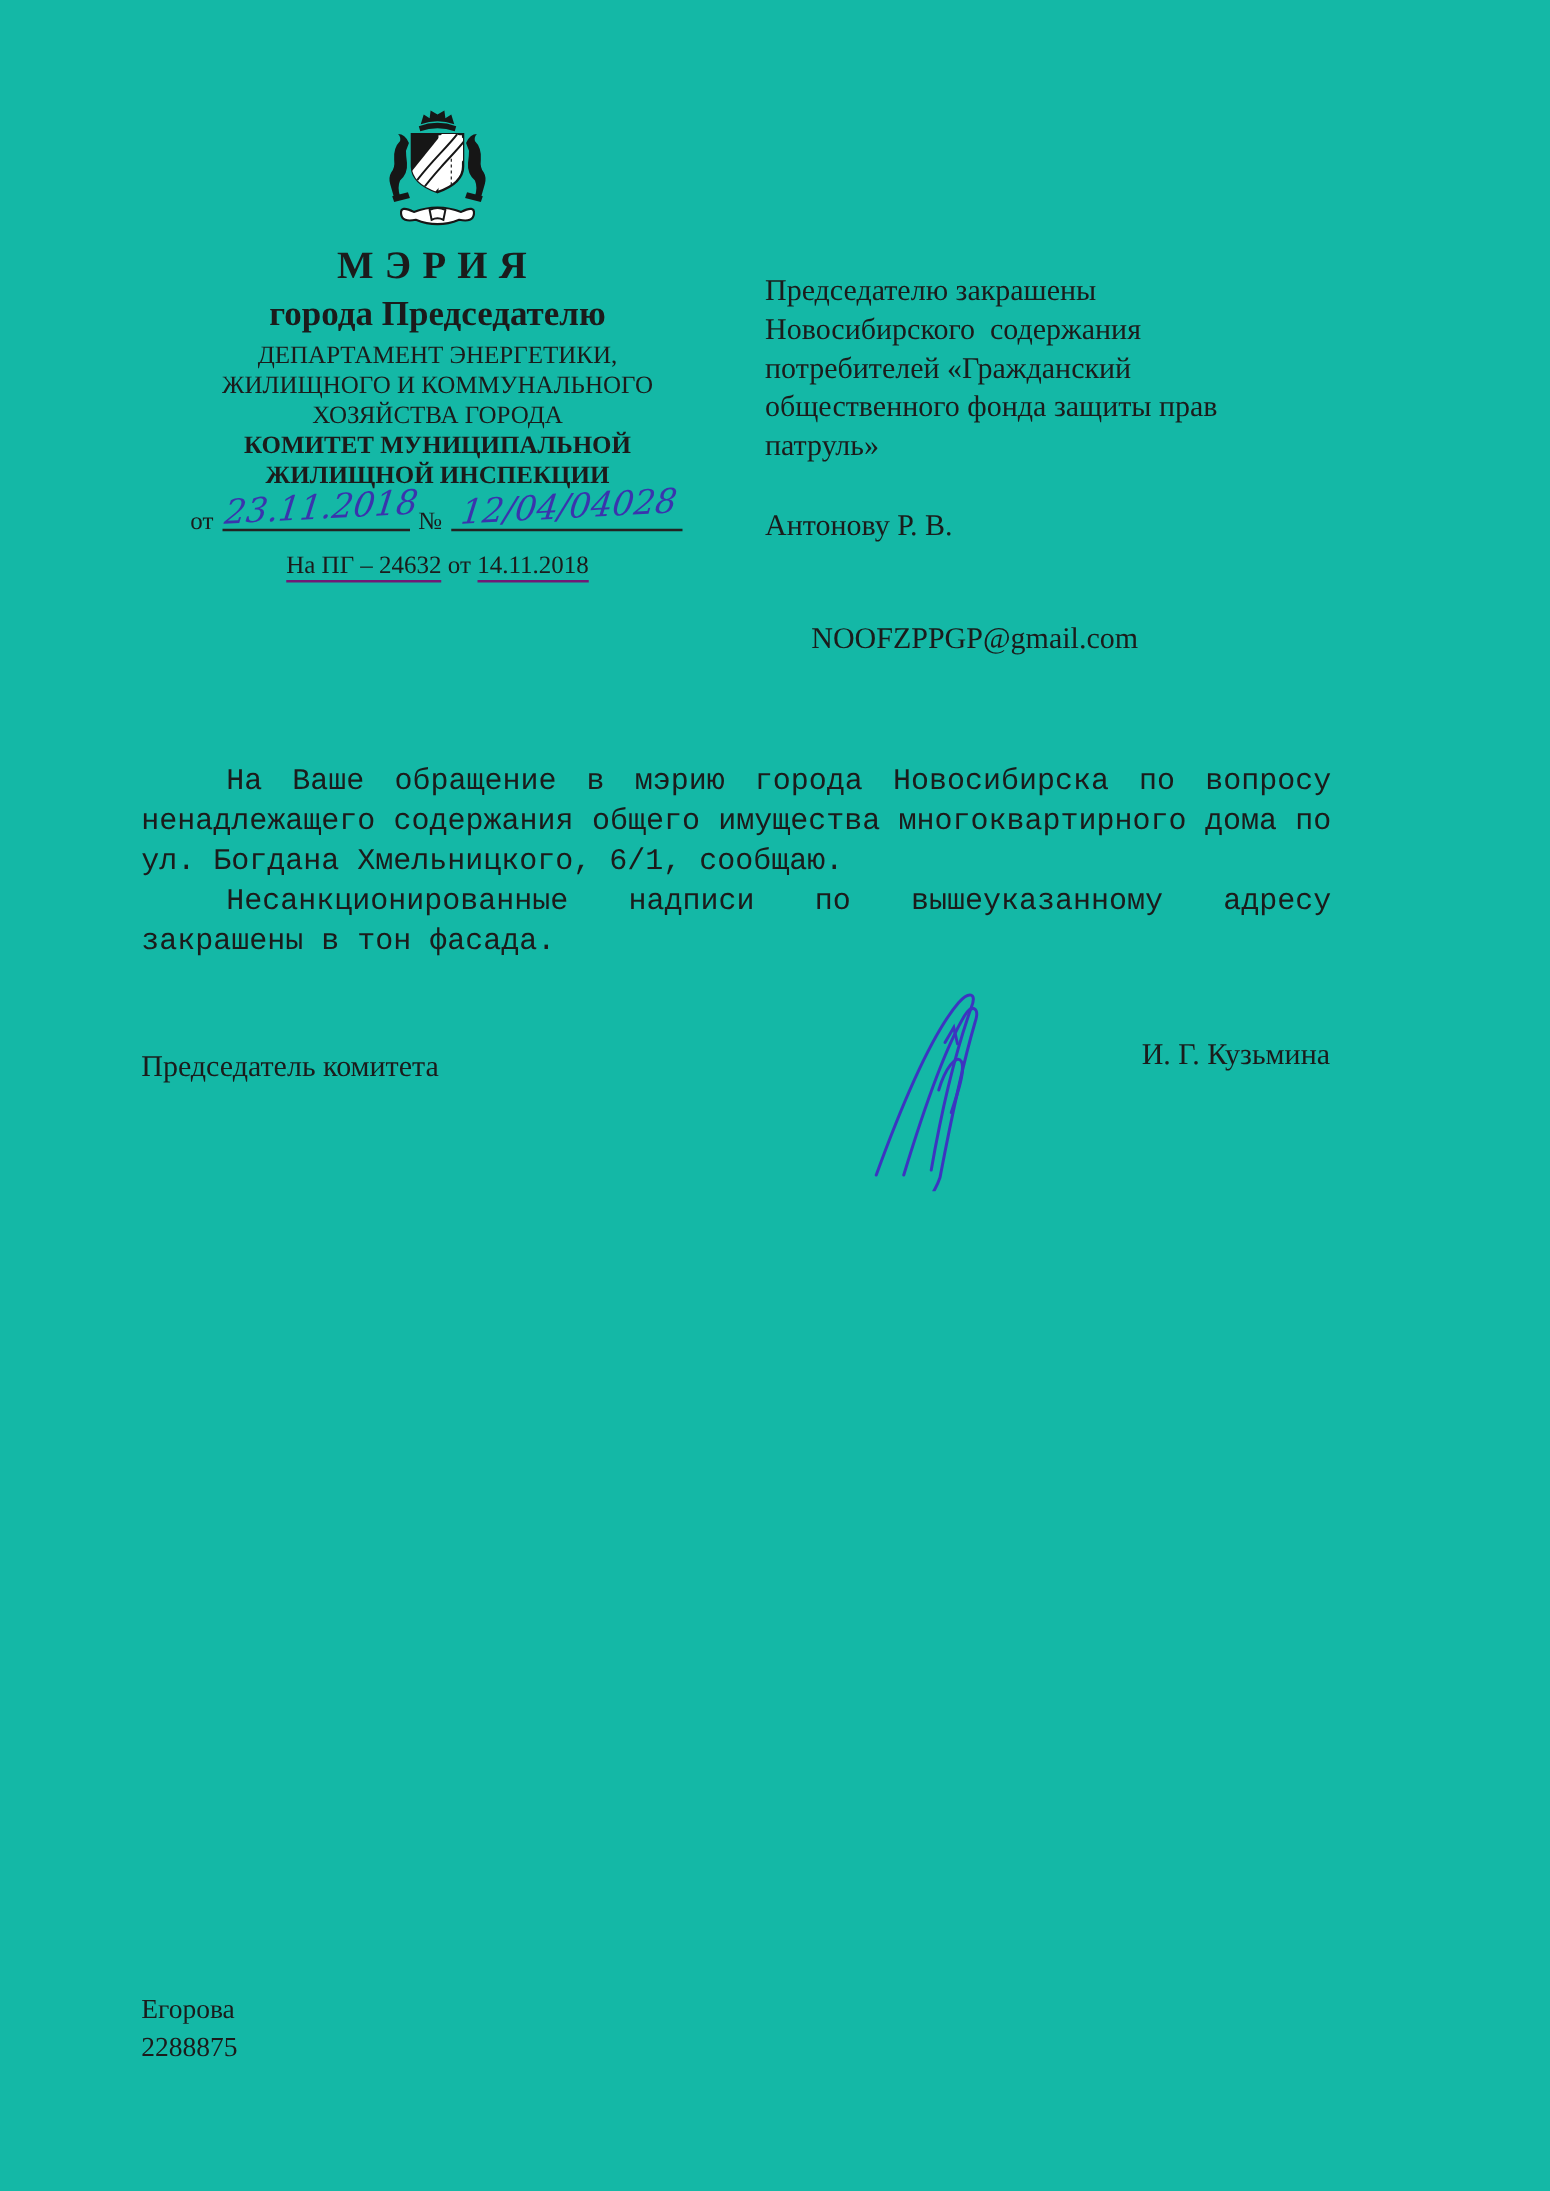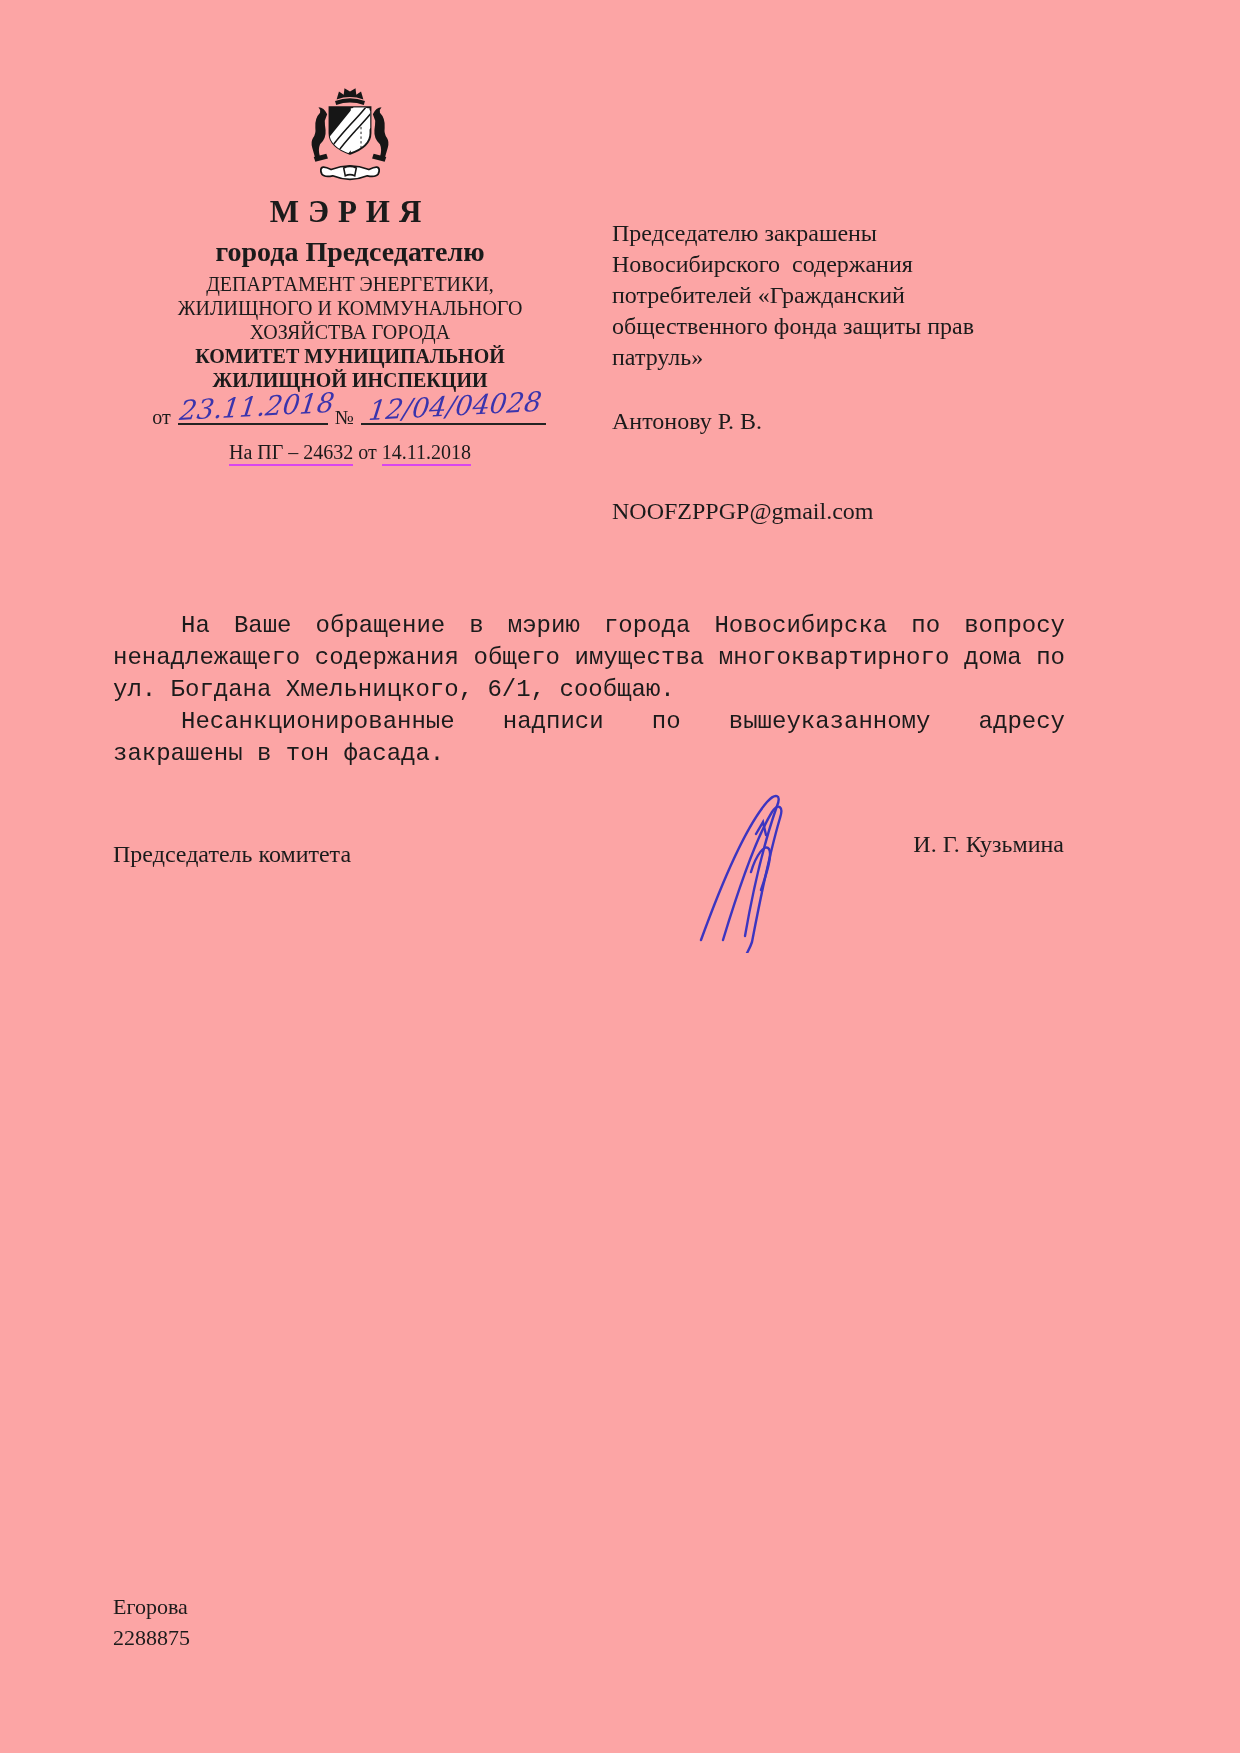--- a/index.html
+++ b/index.html
@@ -1,21 +1,21 @@
 <!DOCTYPE html>
 <html><head>
 <meta charset="utf-8">
 <style>
   html, body { margin: 0; padding: 0; background: #e8e8e8; }
   .page {
     position: relative;
     width: 1240px;
     height: 1753px;
     margin: 0 auto;
-    background: #fca5a5;
+    background: #14b8a6;
     color: #1b1b1b;
     font-family: "Liberation Serif", serif;
     overflow: hidden;
   }
 
   
   .letterhead {
     position: absolute;
     left: 110px;
     top: 86px;
@@ -67,35 +67,35 @@
     transform: rotate(-3deg) skewX(-10deg);
     transform-origin: left bottom;
     position: relative;
     top: -4px;
     white-space: nowrap;
   }
   .ref-line {
     margin-top: 8px;
     font-size: 20px;
   }
-  .u { border-bottom: 2px solid #d946ef; padding-bottom: 1px; }
+  .u { border-bottom: 2px solid #701a75; padding-bottom: 1px; }
 
   
   .recipient {
     position: absolute;
     left: 612px;
     top: 218px;
     width: 440px;
     font-size: 24px;
     line-height: 31px;
     text-align: left;
   }
   .recipient .line { white-space: pre-wrap; }
   .recipient-name { margin-top: 33px; }
-  .recipient-email { margin-top: 59px; }
+  .recipient-email { margin-top: 59px; margin-left: 37px; }
 
   
   .letter-body {
     position: absolute;
     left: 113px;
     top: 610px;
     width: 952px;
     font-size: 24px;
     line-height: 32px;
     text-align: justify;

